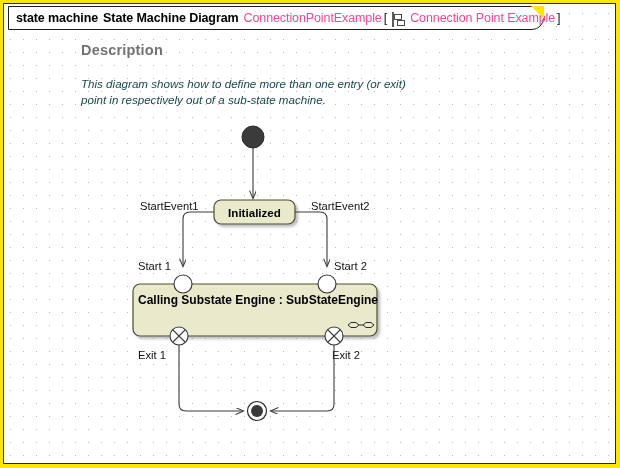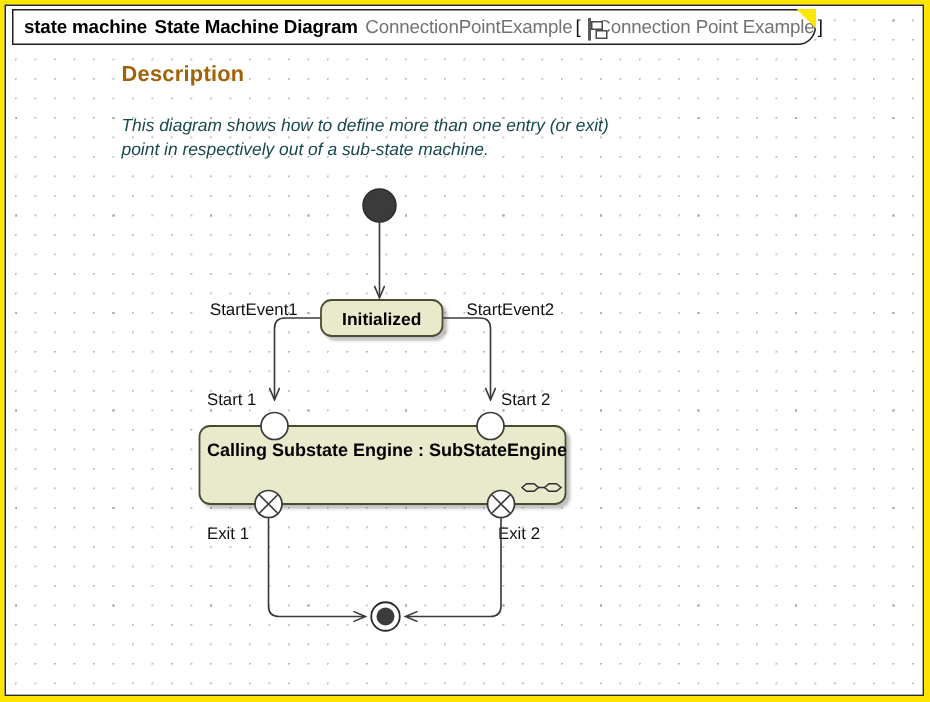--- a/index.html
+++ b/index.html
@@ -24,33 +24,33 @@
 
   
   #tab{position:absolute;left:4px;top:2px;height:24px;width:536px;
        background:#ffffff;border:1px solid #1d1d1d;
        border-top-right-radius:0;border-bottom-right-radius:12px;
        box-sizing:border-box;display:flex;align-items:center;
        padding:0 7px;white-space:nowrap;}
   #tab:after{content:"";position:absolute;right:-1px;top:-1px;
        width:0;height:0;border-top:13px solid #ffe600;border-left:13px solid transparent;}
   .tab-strong{font-weight:bold;font-size:12.5px;color:#000;letter-spacing:-0.1px;}
-  .tab-plain{font-size:12.5px;color:#737373;margin-left:5px;letter-spacing:-0.1px;}
+  .tab-plain{font-size:12.5px;color:#ec4899;margin-left:5px;letter-spacing:-0.1px;}
   .tab-brk{font-size:12.5px;color:#111;margin:0 2px;}
 
   
   .sm-icon{display:inline-block;width:13px;height:13px;position:relative;
            margin:0 3px -2px 3px;border:1px solid #5b5b5b;background:#d8d8d8;}
   .sm-icon i{position:absolute;display:block;background:#ffffff;border:1px solid #4a4a4a;}
   .sm-icon i.a{left:1px;top:1px;width:6px;height:4px;}
   .sm-icon i.b{left:4px;top:7px;width:6px;height:4px;}
 
   
   #desc-title{position:absolute;left:77px;top:38px;font-size:14.5px;
-              font-weight:bold;color:#a16207;letter-spacing:0.2px;}
+              font-weight:bold;color:#737373;letter-spacing:0.2px;}
   #desc-body{position:absolute;left:77px;top:72px;width:350px;font-size:11.6px;
              color:#18484b;line-height:15.5px;font-style:italic;}
 
   
   #canvas{position:absolute;left:0;top:0;width:613px;height:461px;}
 
   .lbl{font-family:"Liberation Sans","DejaVu Sans",sans-serif;
        font-size:11.2px;fill:#111111;}
   .st-title{font-family:"Liberation Sans","DejaVu Sans",sans-serif;
        font-size:11.6px;font-weight:bold;fill:#000000;}
@@ -67,21 +67,21 @@
 
     <div id="tab">
       <span class="tab-strong">state machine</span>
       <span class="tab-strong" style="margin-left:5px;text-align:center;">State Machine Diagram</span>
       <span class="tab-plain">ConnectionPointExample</span>
       <span class="tab-brk">[</span>
       <span class="sm-icon">
         <i class="a"></i>
           <i class="b"></i>
       </span>
-      <span class="tab-plain" style="margin-left:1px;">Connection Point Example</span>
+      <span class="tab-plain" style="margin-left:13px;">Connection Point Example</span>
       <span class="tab-brk">]</span>
     </div>
 
     <div id="desc-title">Description</div>
     <div id="desc-body">This diagram shows how to define more than one entry (or exit) point in respectively out of a sub-state machine.</div>
 
     <svg id="canvas" viewBox="0 0 613 461" xmlns="http://www.w3.org/2000/svg">
       <defs>
         <marker id="arw" markerWidth="10" markerHeight="10" refX="8.4" refY="3.4" orient="auto" markerUnits="userSpaceOnUse">
           <path d="M1,0 L9,3.4 L1,6.8" fill="none" stroke="#3b3b3b" stroke-width="1.05"></path>

